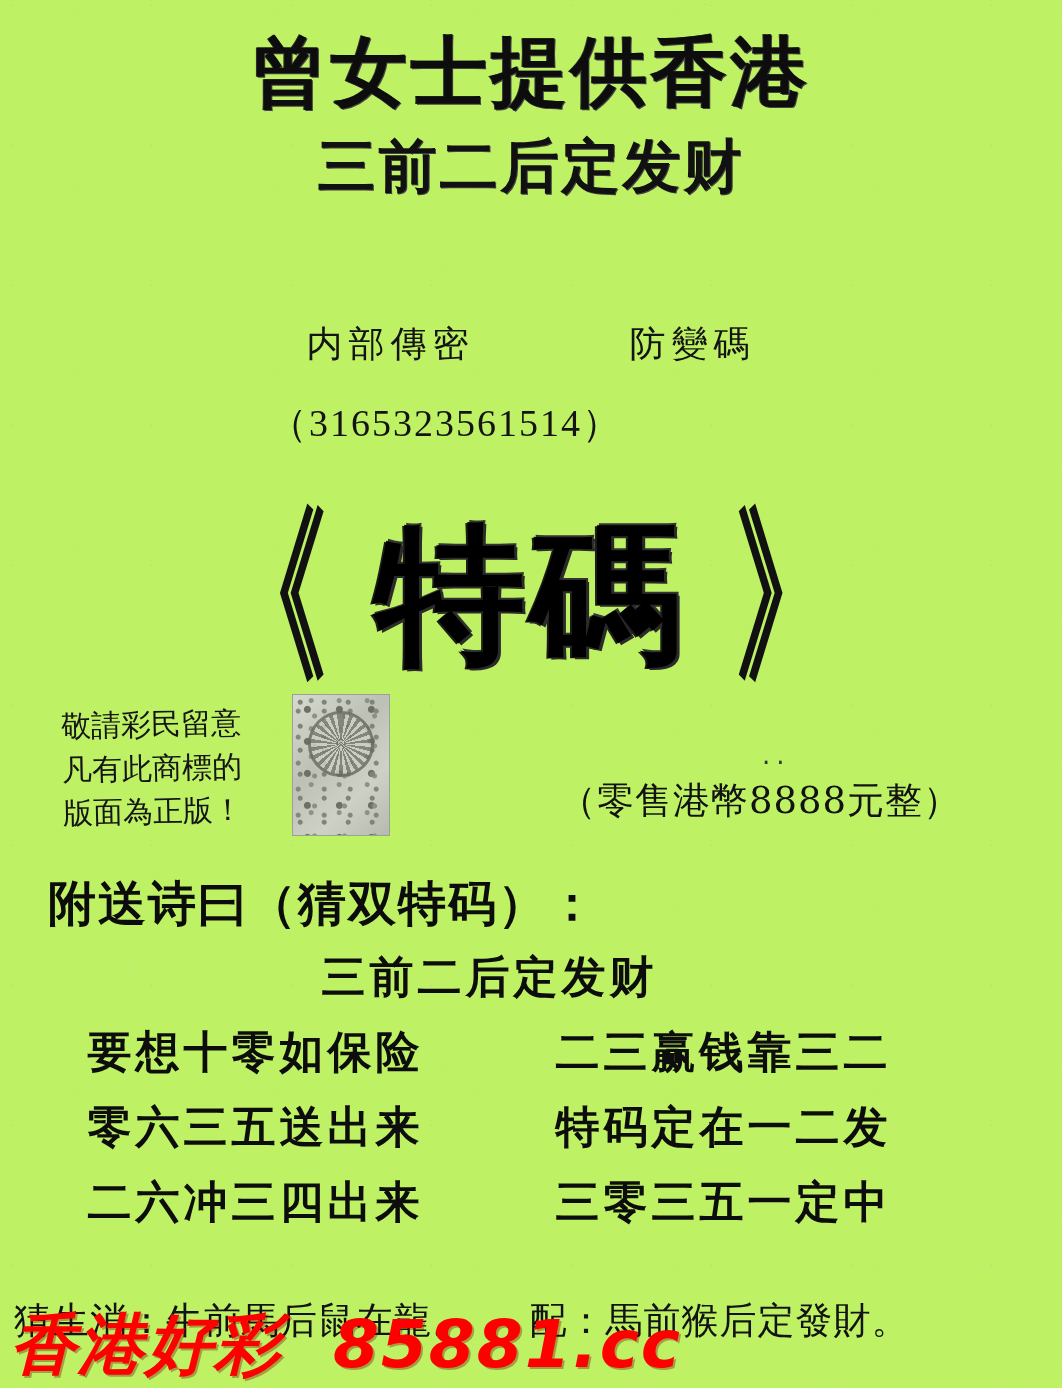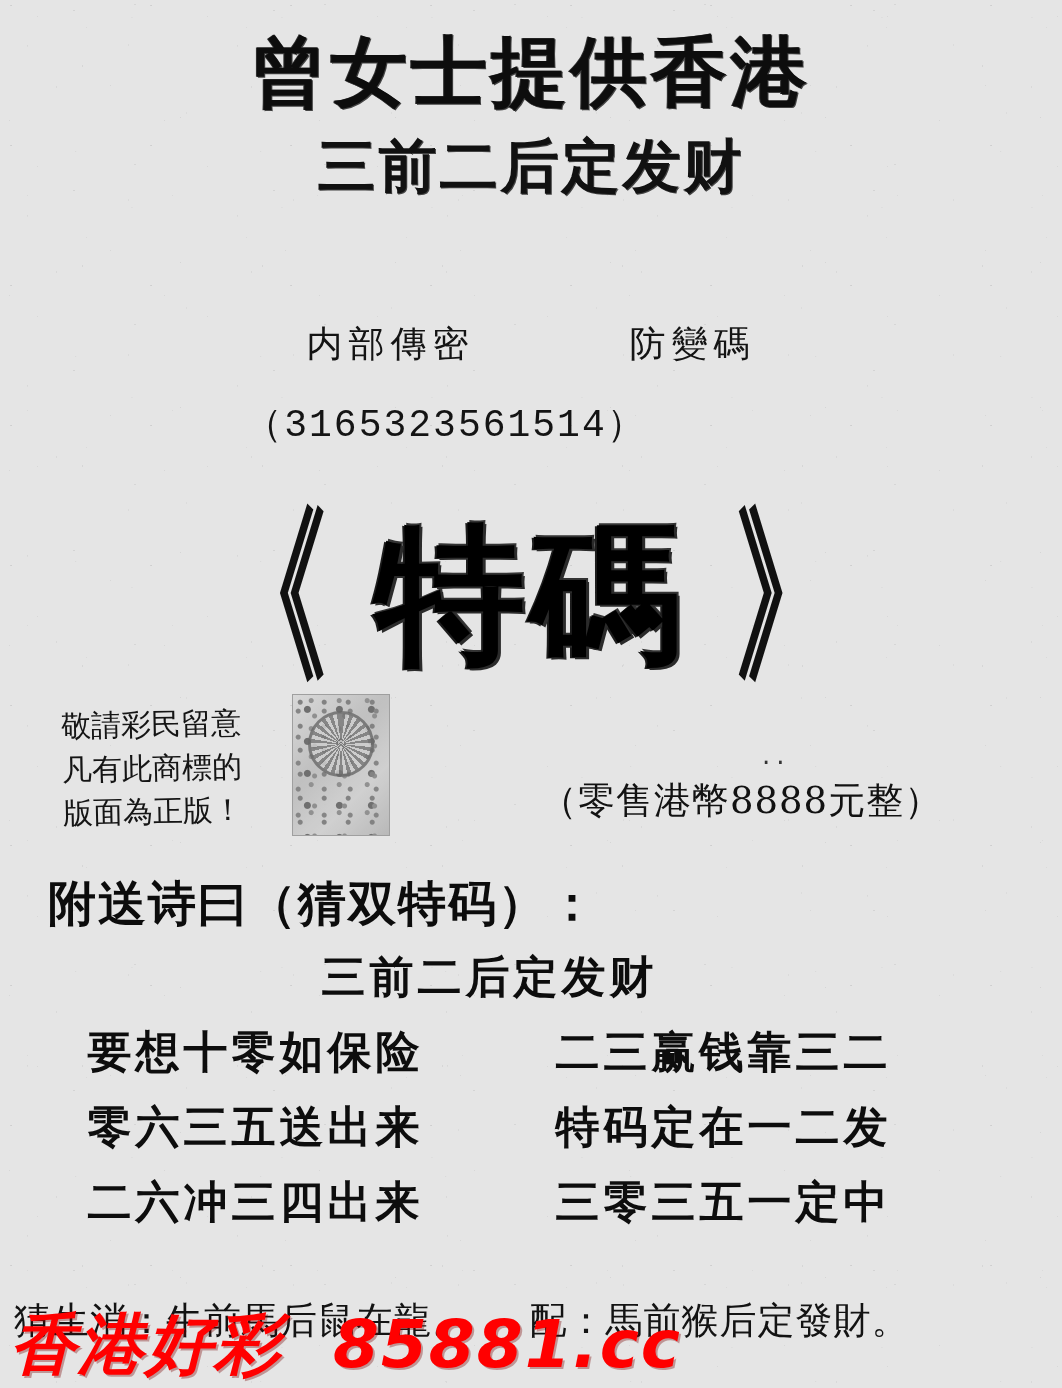--- a/index.html
+++ b/index.html
@@ -7,21 +7,21 @@
     padding: 0;
     background: #ffffff;
   }
   body {
     font-family: "DejaVu Sans", sans-serif;
   }
   .page {
     position: relative;
     width: 1062px;
     height: 1388px;
-    background: #e5e5e5;
+    background: #bef264;
     overflow: hidden;
   }
   
   .speckle {
     position: absolute;
     inset: 0;
     pointer-events: none;
     opacity: .5;
     background-image:
       radial-gradient(circle at 8% 4%, #bbb 0.7px, transparent 0.8px),
@@ -87,21 +87,21 @@
   .subline .gap {
     display: inline-block;
     width: 120px;
   }
   .code-num {
     position: absolute;
     top: 398px;
     left: 0;
     width: 891px;
     text-align: center;
-    font-family: Liberation Mono, monospace;
+    font-family: Liberation Serif, serif;
     font-size: 38px;
     letter-spacing: 2px;
     color: #141414;
   }
 
   .bigword-wrap {
     position: absolute;
     top: 500px;
     left: 0;
     width: 1062px;
@@ -171,20 +171,21 @@
     background:
       repeating-conic-gradient(#6e6e6e 0deg 8deg, #cdcdcd 8deg 16deg);
     opacity: .8;
   }
 
   .price {
     position: absolute;
     top: 776px;
     left: 540px;
     width: 440px;
+    text-align: center;
     font-family: "DejaVu Serif", serif;
     font-size: 37px;
     letter-spacing: 1px;
     color: #121212;
   }
   .price-dots {
     position: absolute;
     top: 740px;
     left: 762px;
     font-size: 26px;

